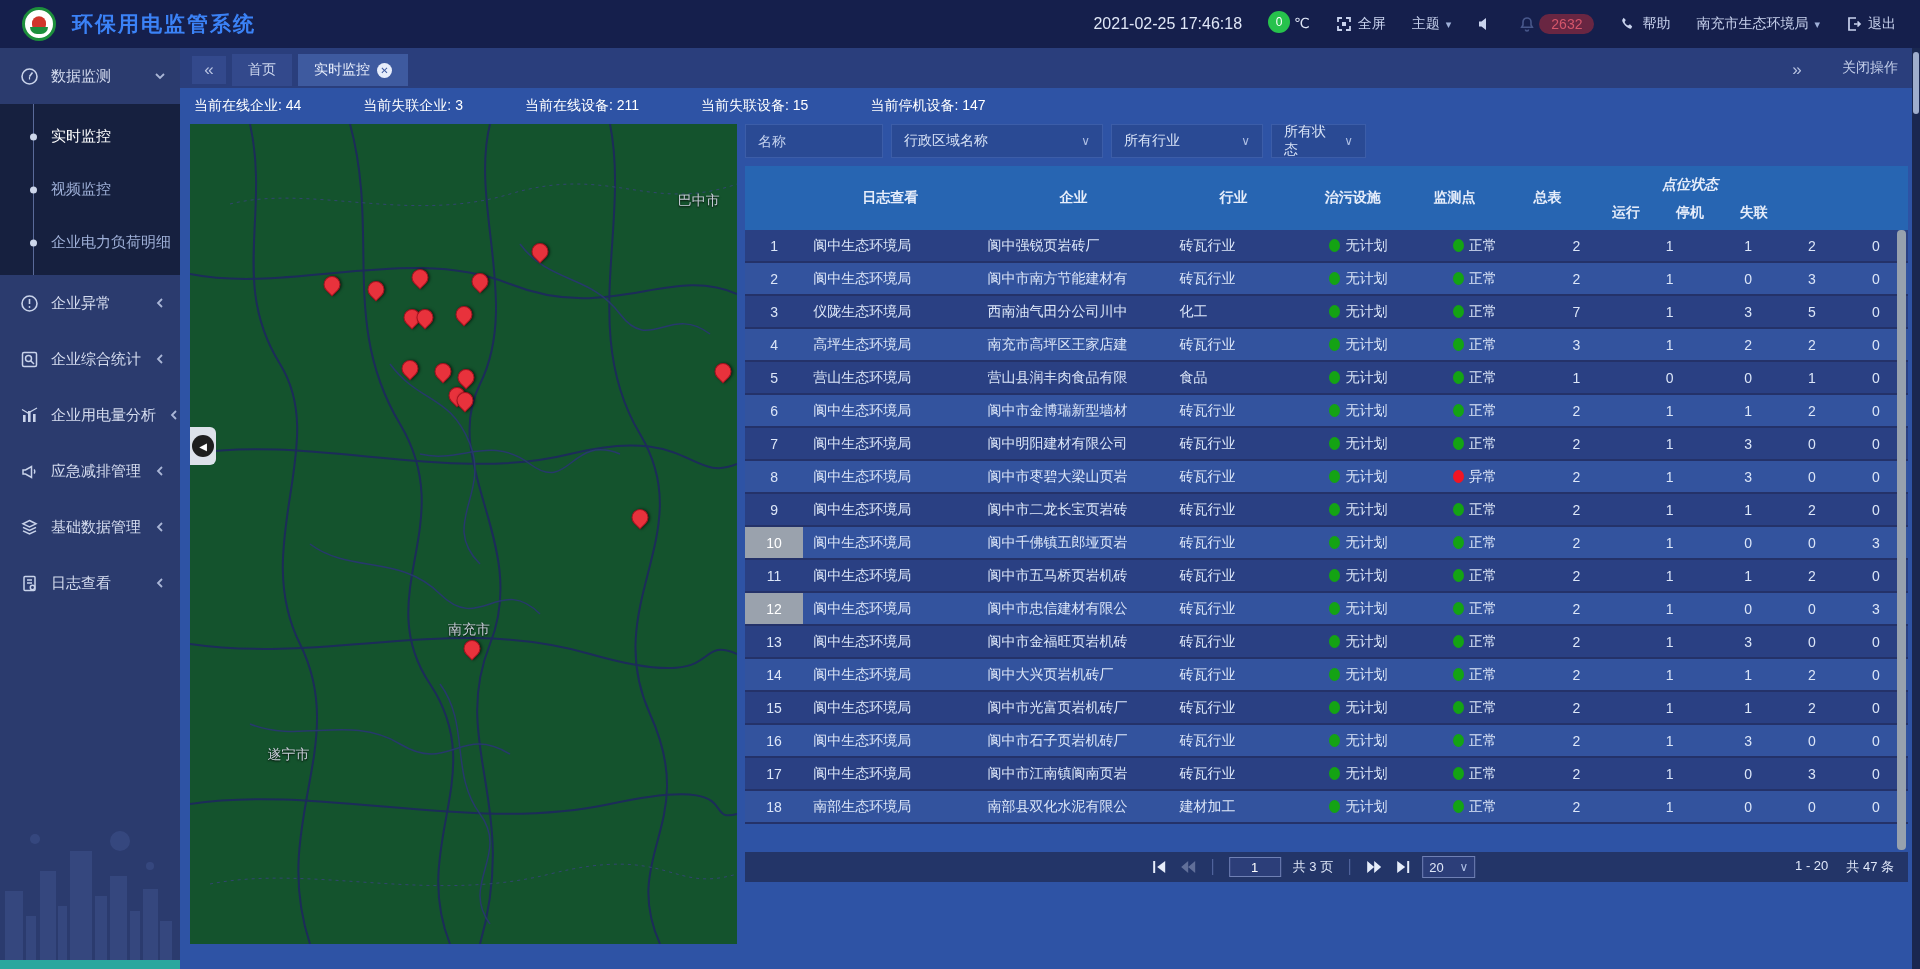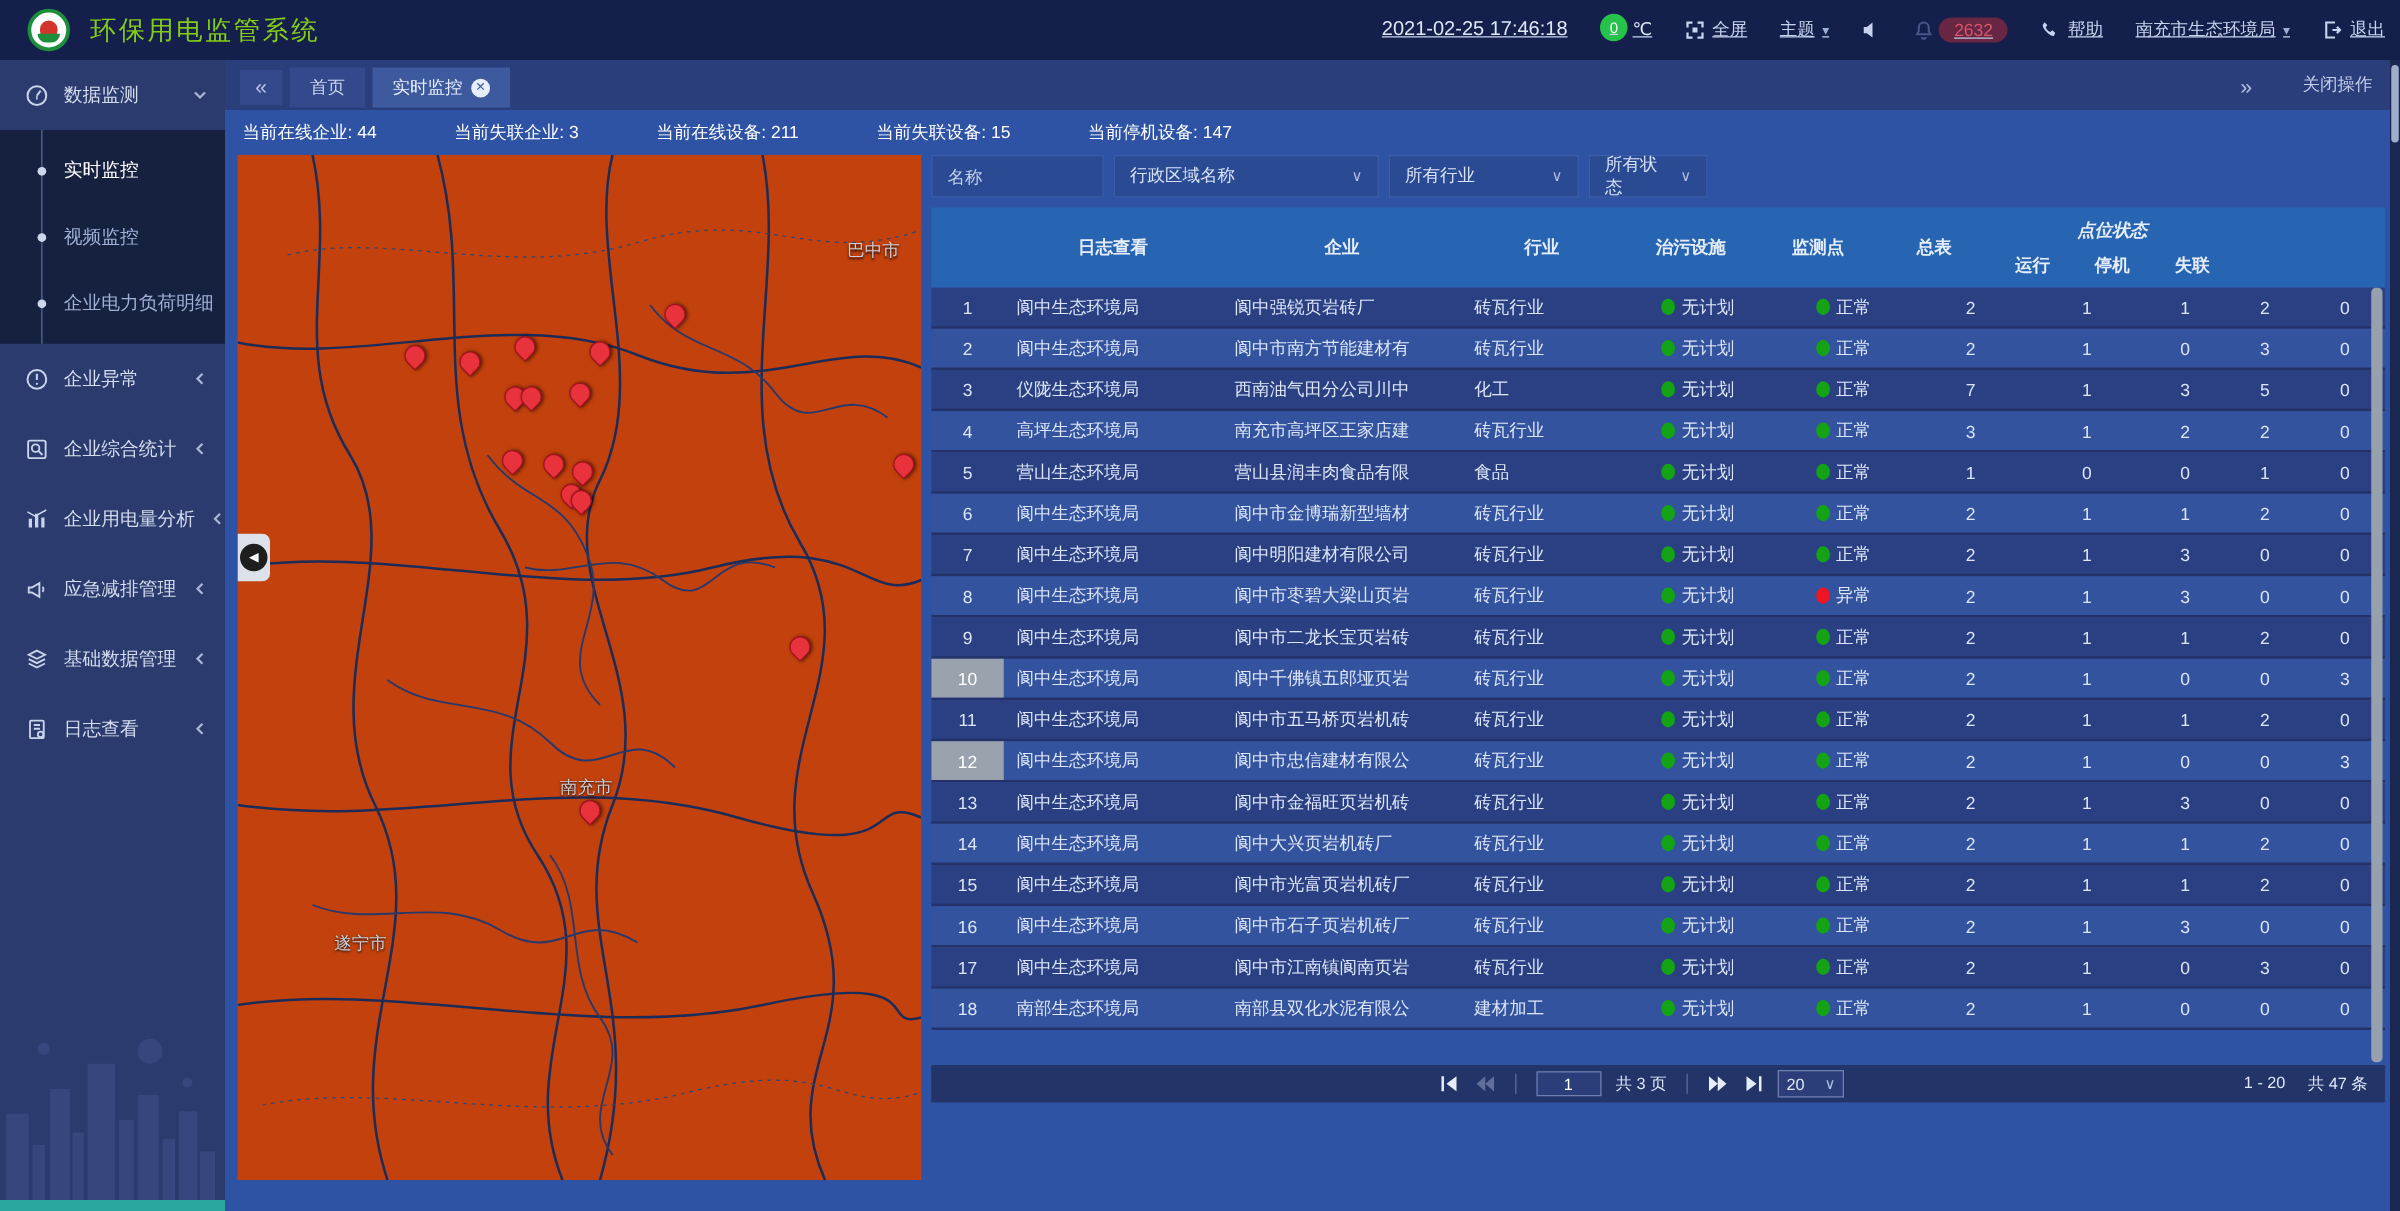--- a/index.html
+++ b/index.html
@@ -4,22 +4,22 @@
 <style>
   * { margin:0; padding:0; box-sizing:border-box; }
   html,body { width:1920px; height:969px; overflow:hidden; font-family:"Liberation Sans","DejaVu Sans",sans-serif; }
   body { background:#2e53a5; position:relative; }
 
   
   .app-header { position:absolute; top:0; left:0; width:1920px; height:48px; background:#151f4c; display:flex; align-items:center; z-index:30; }
   .logo { width:34px; height:34px; border-radius:50%; background:#fff; border:3px solid #1d8f3c; margin-left:22px; position:relative; flex:none; }
   .logo::before { content:""; position:absolute; left:50%; top:50%; width:14px; height:14px; transform:translate(-50%,-55%); background:#d1352b; border-radius:50% 50% 40% 40%; }
   .logo::after { content:""; position:absolute; left:50%; bottom:4px; width:18px; height:7px; transform:translateX(-50%); background:#1d8f3c; border-radius:0 0 9px 9px; }
-  .app-title { color:#84cc16; font-size:21px; font-weight:normal; margin-left:16px; letter-spacing:2px; }
-  .header-right { margin-left:auto; display:flex; align-items:center; color:#c9d3ee; font-size:14px; gap:26px; padding-right:12px;text-decoration:underline; }
+  .app-title { color:#3b82f6; font-size:21px; font-weight:bold; margin-left:16px; letter-spacing:2px; }
+  .header-right { margin-left:auto; display:flex; align-items:center; color:#c9d3ee; font-size:14px; gap:26px; padding-right:24px; }
   .header-item { display:flex; align-items:center; gap:6px; cursor:pointer; white-space:nowrap; }
   .datetime { font-size:16px; color:#dfe6f6; }
   .temp-wrap { display:flex; align-items:flex-start; gap:4px; }
   .temp-circle { width:22px; height:22px; border-radius:50%; background:#27c24c; color:#fff; font-size:12px; display:flex; align-items:center; justify-content:center; margin-top:-4px; }
   .temp-unit { font-size:14px; color:#dfe6f6; }
   .hdr-ic { width:16px; height:16px; flex:none; }
   .hdr-ic svg { width:100%; height:100%; display:block; }
   .caret { font-size:11px; color:#9fb0d8; }
   .badge-pill { background:#6e2742; color:#e0596d; border-radius:10px; padding:2px 12px; font-size:14px; }
   .bell-wrap { display:flex; align-items:center; gap:4px; opacity:.95; }
@@ -49,21 +49,21 @@
   .tabbar-right { margin-left:auto; display:flex; align-items:center; gap:28px; padding-right:22px; align-self:center; color:#c2cde8; }
   .close-ops { font-size:14px; cursor:pointer; }
 
   
   .content { position:absolute; top:88px; left:180px; width:1740px; height:881px; background:#2e53a5; }
   .stats-bar { height:36px; display:flex; align-items:center; gap:62px; padding-left:14px; color:#fff; font-size:14px; }
   .stat-item { white-space:nowrap; }
 
   .main-row { display:flex; padding-left:10px; }
   
-  .map-panel { width:547px; height:820px; background:#c2410c; position:relative; flex:none; overflow:hidden; }
+  .map-panel { width:547px; height:820px; background:#14532d; position:relative; flex:none; overflow:hidden; }
   .map-panel svg.roads { position:absolute; inset:0; width:100%; height:100%; }
   .map-city { position:absolute; color:#c9ced9; font-size:14px; text-shadow:0 1px 2px #000; transform:translate(-50%,-50%); white-space:nowrap; }
   .map-pin { position:absolute; width:17px; height:17px; background:#e8323c; border:1px solid #a31220; border-radius:50% 50% 50% 0; transform:translate(-50%,-100%) rotate(-45deg); transform-origin:center; box-shadow:1px 1px 3px rgba(0,0,0,.6); }
   .collapse-btn { position:absolute; left:0; top:37%; width:26px; height:38px; background:#dde2ea; border-radius:0 6px 6px 0; display:flex; align-items:center; justify-content:center; cursor:pointer; z-index:5; }
   .collapse-btn .cb-circle { width:22px; height:22px; border-radius:50%; background:#1e1e1e; color:#fff; font-size:10px; display:flex; align-items:center; justify-content:center; }
 
   
   .right-panel { flex:1; margin-left:8px; margin-right:12px; display:flex; flex-direction:column; }
   .filter-row { display:flex; gap:8px; height:34px; margin-bottom:8px; }
   .f-box { background:#2a4a94; border:1px solid #3c5da8; color:#d7e2f6; font-size:14px; display:flex; align-items:center; padding:0 12px; cursor:pointer; }

